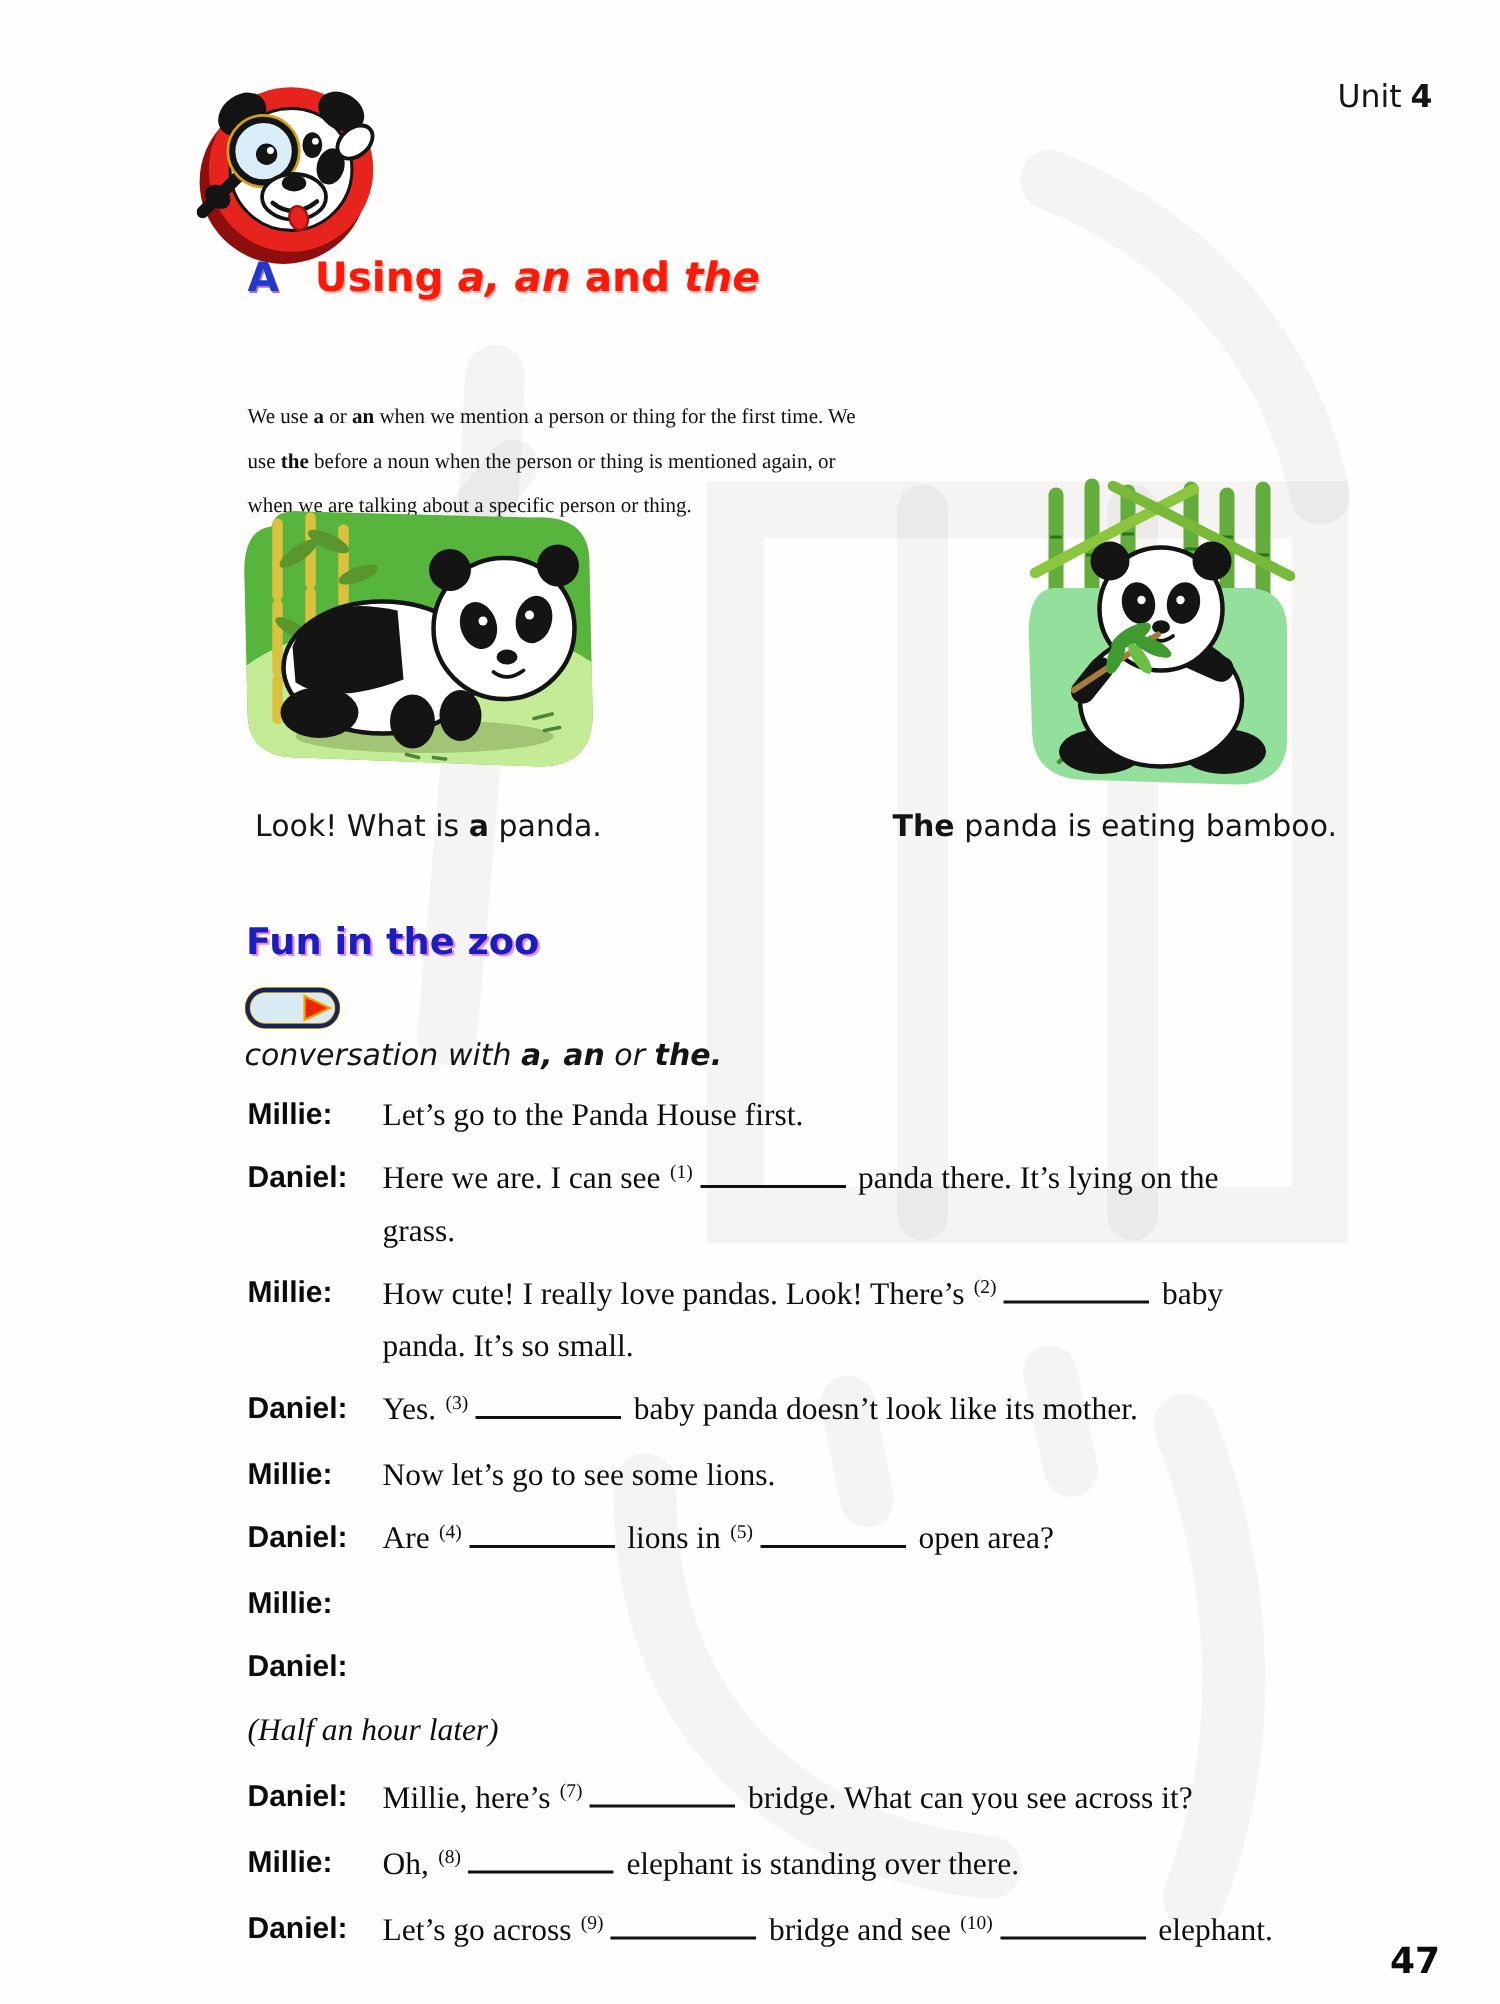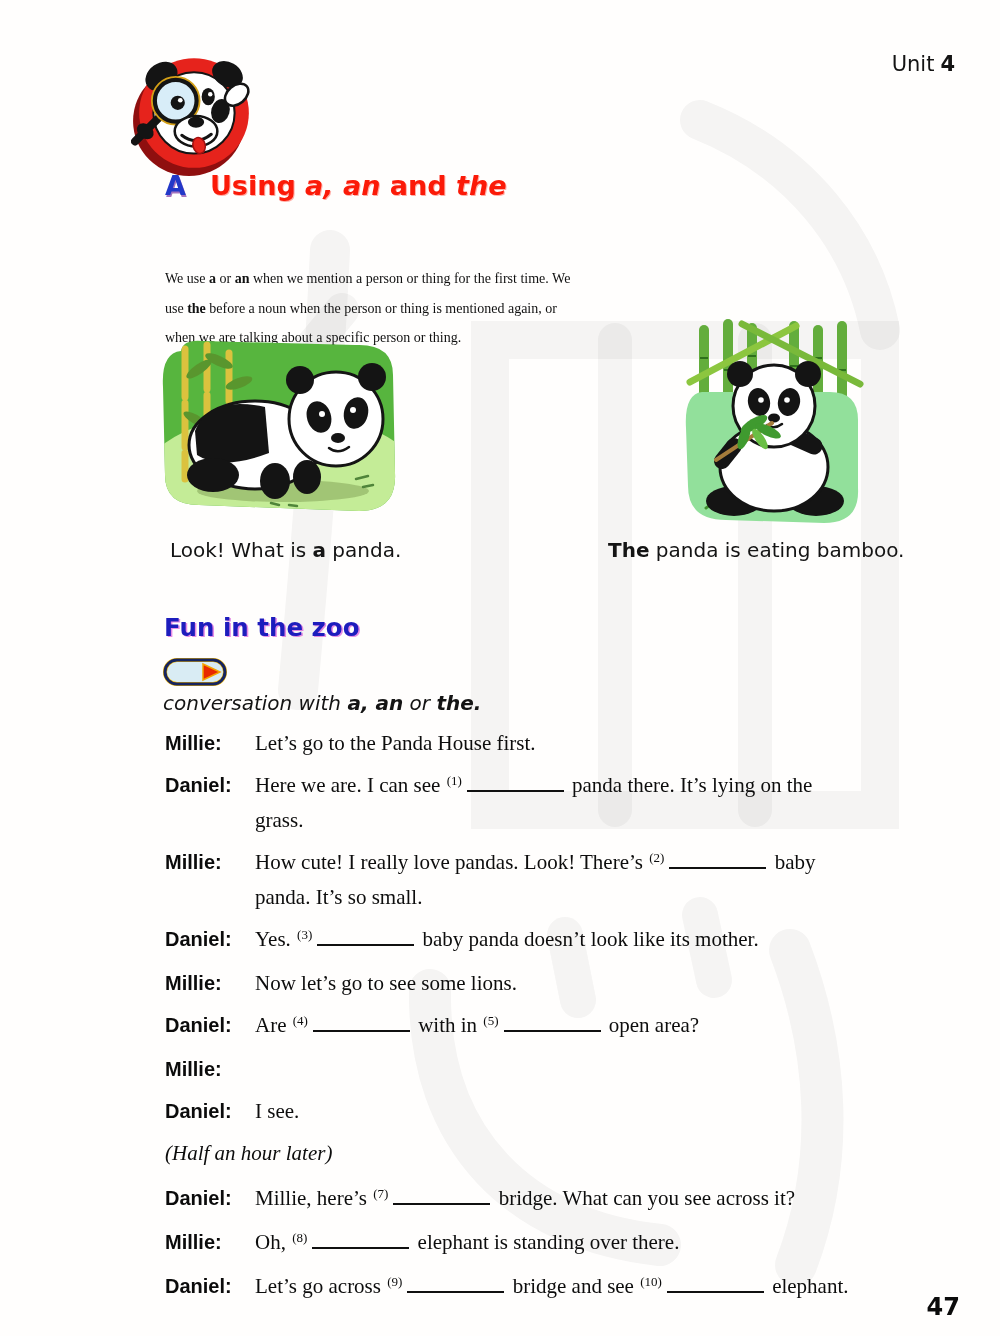--- a/index.html
+++ b/index.html
@@ -47,21 +47,21 @@
   }
 
   .illu-left  { position:absolute; left:151px; top:327px; }
   .illu-right { position:absolute; left:676px; top:318px; }
 
   .caption {
     position:absolute; top:538px;
     font-family:"DejaVu Sans", sans-serif; font-size:20px; color:#141414;
   }
   .caption-left  { left:170px; }
-  .caption-right { left:608px; }
+  .caption-right { left:595px; }
 
   .fun-heading {
     position:absolute; left:164px; top:613px;
     font-family:"DejaVu Sans", sans-serif; font-weight:bold; font-size:24.5px;
     color:#1d1dbd; text-shadow:1.5px 1px 0 rgba(205,25,205,0.5);
   }
 
   .instruction {
     position:absolute; left:163px; top:657px; width:822px;
     font-family:"DejaVu Sans", sans-serif; font-size:20px; line-height:30.5px;
@@ -263,28 +263,27 @@
       <div class="dlg-row">
         <span class="speaker">Daniel:</span>
         <div class="speech"><span>Yes. </span><span class="sup">(3)</span><span class="blank"></span><span> baby panda doesn’t look like its mother.</span></div>
       </div>
       <div class="dlg-row">
         <span class="speaker">Millie:</span>
         <div class="speech"><span>Now let’s go to see some lions.</span></div>
       </div>
       <div class="dlg-row">
         <span class="speaker">Daniel:</span>
-        <div class="speech"><span>Are </span><span class="sup">(4)</span><span class="blank"></span><span> with in </span><span class="sup">(5)</span><span class="blank"></span><span> open area?</span></div>
-      </div>
-      <div class="dlg-row">
-        <span class="speaker">Millie:</span>
-      </div>
-      <div class="dlg-row">
-        <span class="speaker">Daniel:</span>
-        <div class="speech"><span>I see.</span></div>
+        <div class="speech"><span>Are </span><span class="sup">(4)</span><span class="blank"></span><span> lions in </span><span class="sup">(5)</span><span class="blank"></span><span> open area?</span></div>
+      </div>
+      <div class="dlg-row">
+        <span class="speaker">Millie:</span>
+      </div>
+      <div class="dlg-row">
+        <span class="speaker">Daniel:</span>
       </div>
       <div class="stage-direction"><span class="i">(Half an hour later)</span></div>
       <div class="dlg-row">
         <span class="speaker">Daniel:</span>
         <div class="speech"><span>Millie, here’s </span><span class="sup">(7)</span><span class="blank"></span><span> bridge. What can you see across it?</span></div>
       </div>
       <div class="dlg-row">
         <span class="speaker">Millie:</span>
         <div class="speech"><span>Oh, </span><span class="sup">(8)</span><span class="blank"></span><span> elephant is standing over there.</span></div>
       </div>

